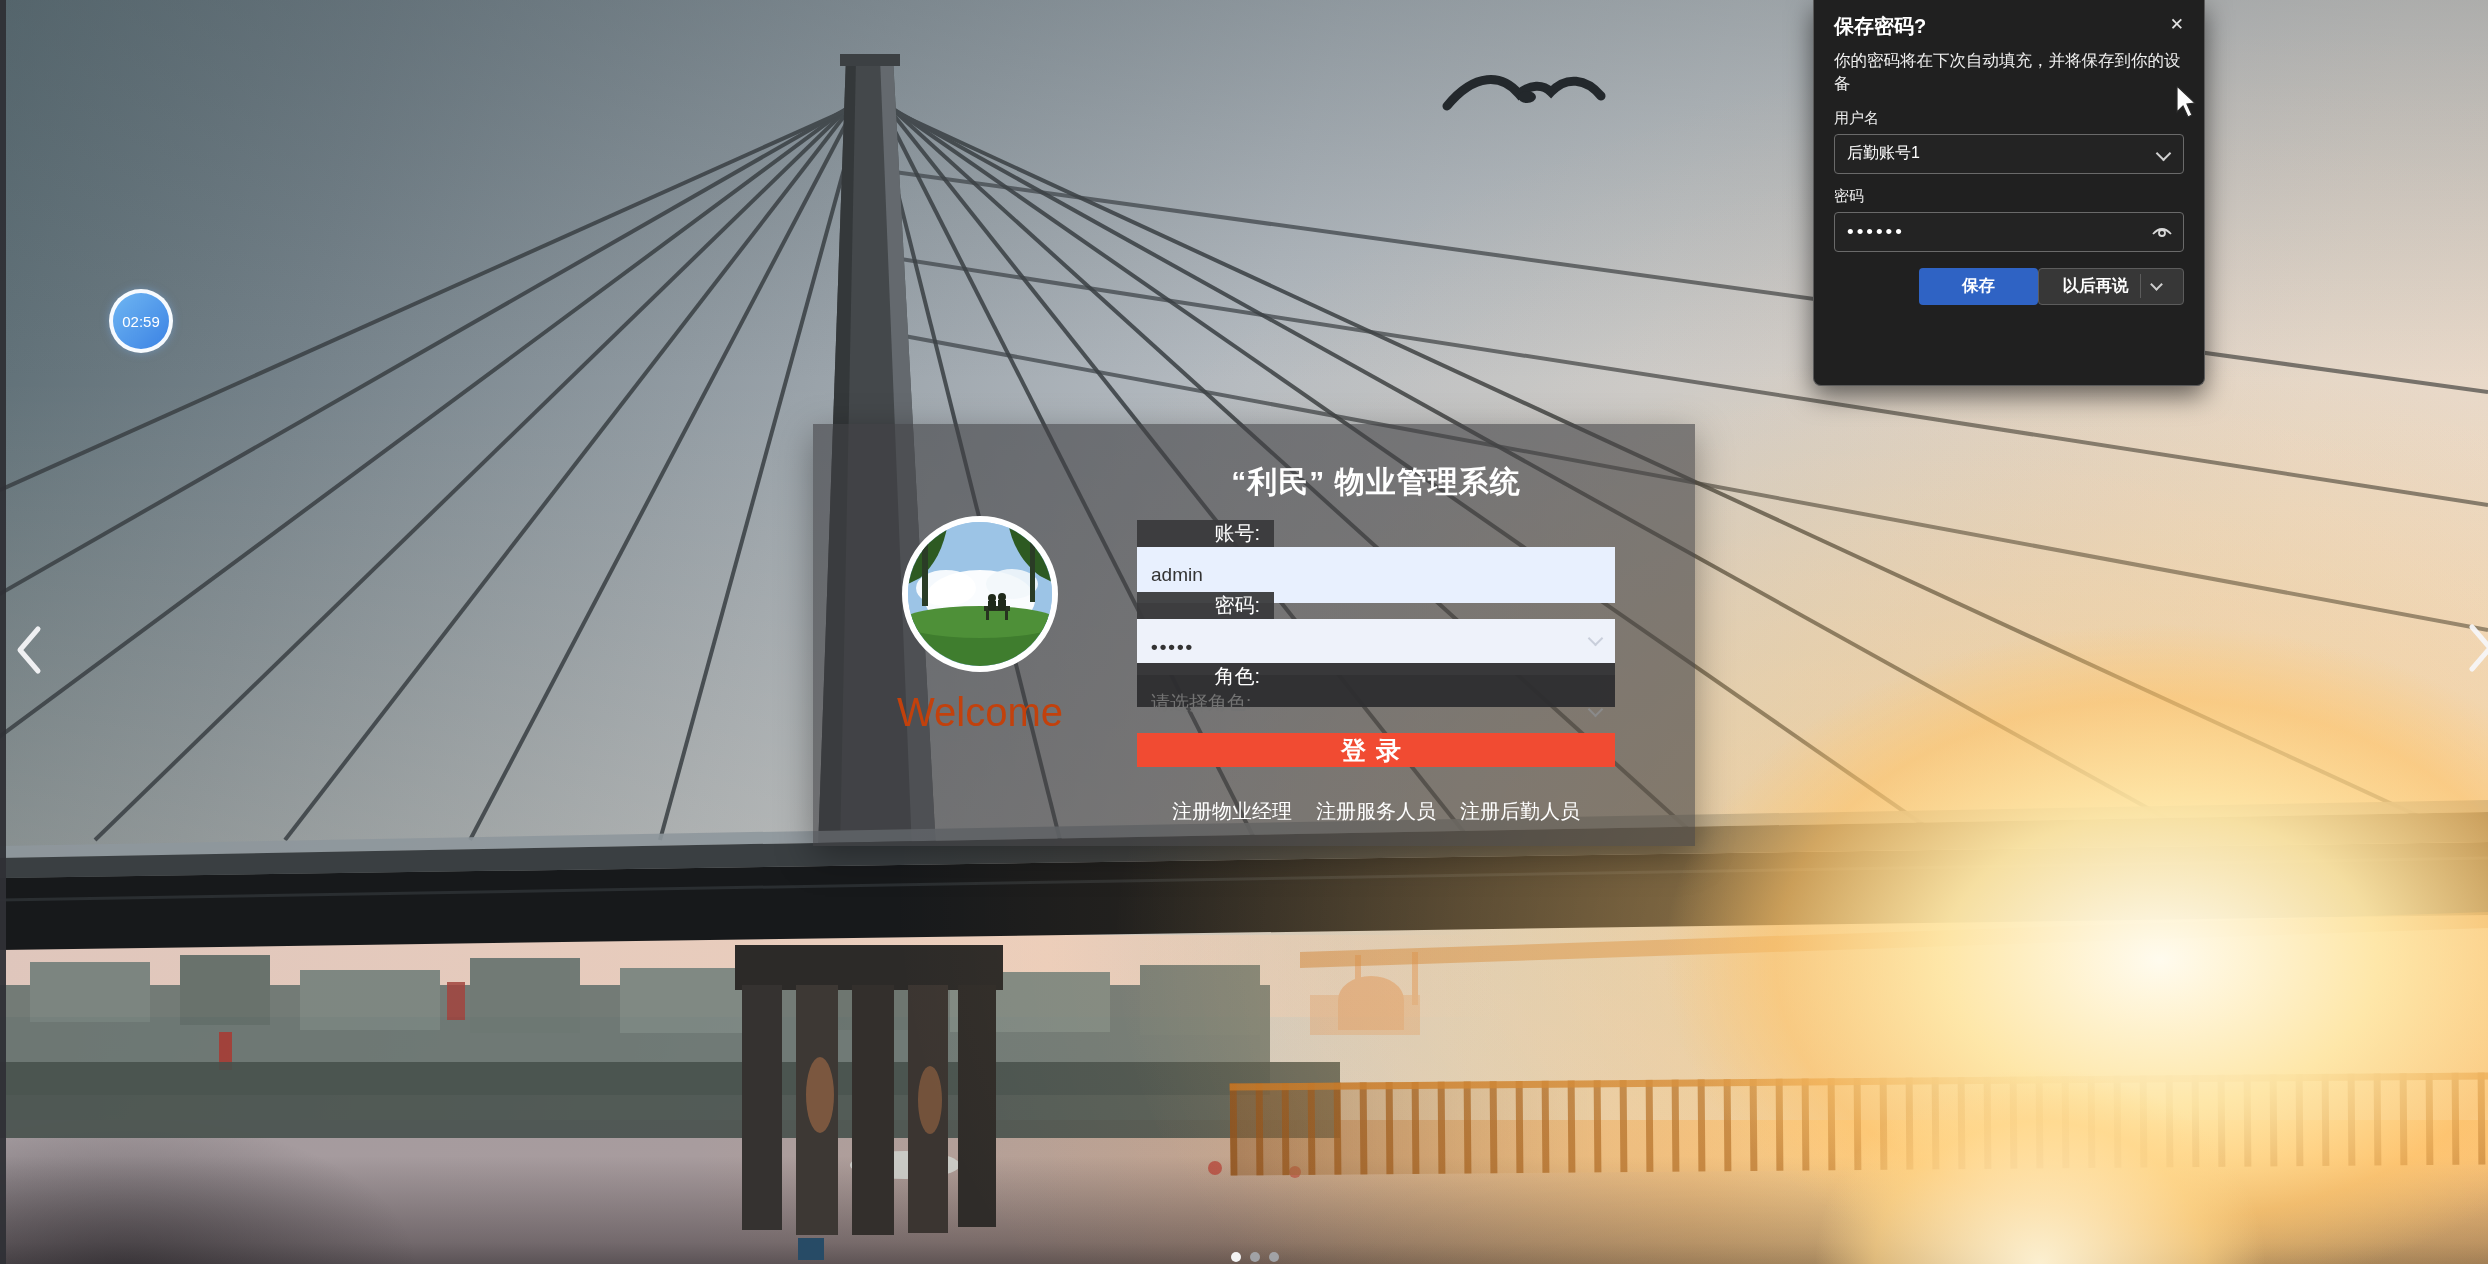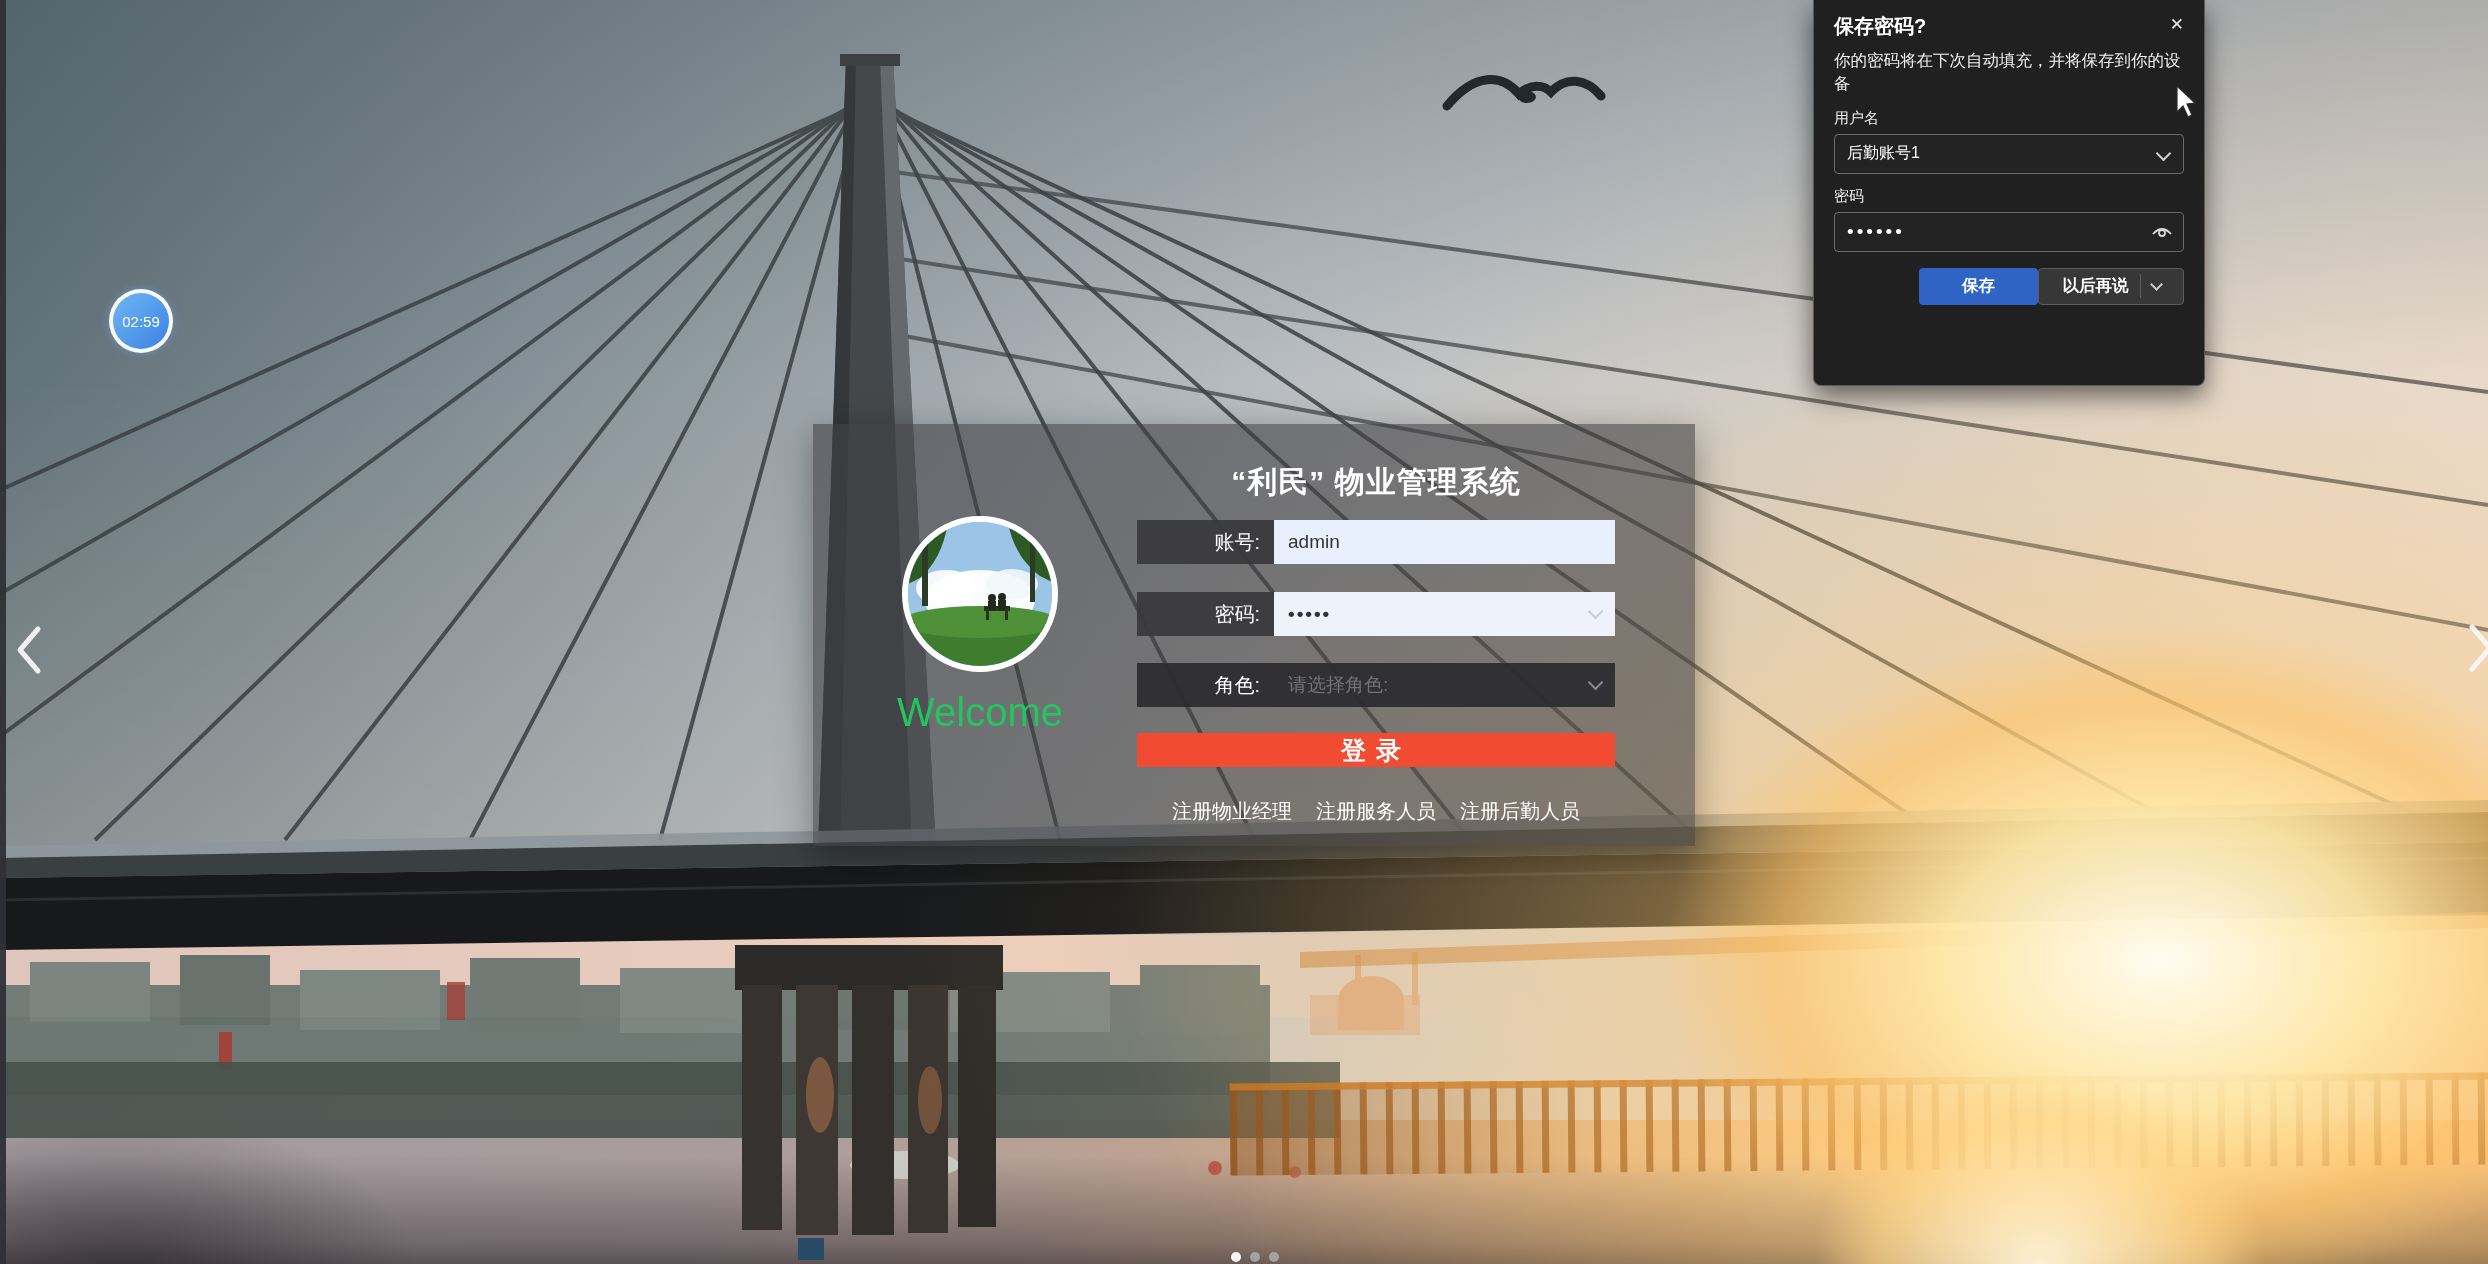--- a/index.html
+++ b/index.html
@@ -48,22 +48,22 @@
   .dot.active{background:#f4f4f4;opacity:1;}
 
   
   .panel{position:absolute;left:813px;top:424px;width:882px;height:422px;
     background:rgba(64,64,66,.60);box-shadow:0 10px 34px rgba(0,0,0,.35);}
   .panel-title{position:absolute;left:324px;top:38px;width:478px;text-align:center;
     color:#fff;font-size:30px;font-weight:bold;letter-spacing:1px;}
   .avatar{position:absolute;left:89px;top:92px;width:156px;height:156px;border-radius:50%;
     border:6px solid #fff;overflow:hidden;background:#9fc6e8;}
   .welcome{position:absolute;left:17px;top:266px;width:300px;text-align:center;
-    color:#22c55e;font-size:40px;font-weight:400;}
-  .form-row{position:absolute;left:324px;width:478px;height:44px;display:flex;}
+    color:#c2410c;font-size:40px;font-weight:400;}
+  .form-row{position:absolute;left:324px;width:478px;height:44px;display:flex;flex-direction:column;}
   .row-label{width:137px;background:rgba(58,58,60,.95);color:#fff;font-size:20px;
     display:flex;align-items:center;justify-content:flex-end;padding-right:14px;}
   .row-input{flex:1;border:none;outline:none;font-size:19px;color:#333;padding:17px 14px;
     font-family:"Liberation Sans","DejaVu Sans",sans-serif;}
   .input-wrap{position:relative;flex:1;display:flex;}
   .input-wrap .row-input{width:100%;}
   .chev{width:11px;height:11px;border-right:2px solid #c9cfdb;border-bottom:2px solid #c9cfdb;
     transform:rotate(45deg);display:inline-block;}
   .chev-abs{position:absolute;right:14px;top:14px;}
   .role-row{background:rgba(45,45,47,.95);}

